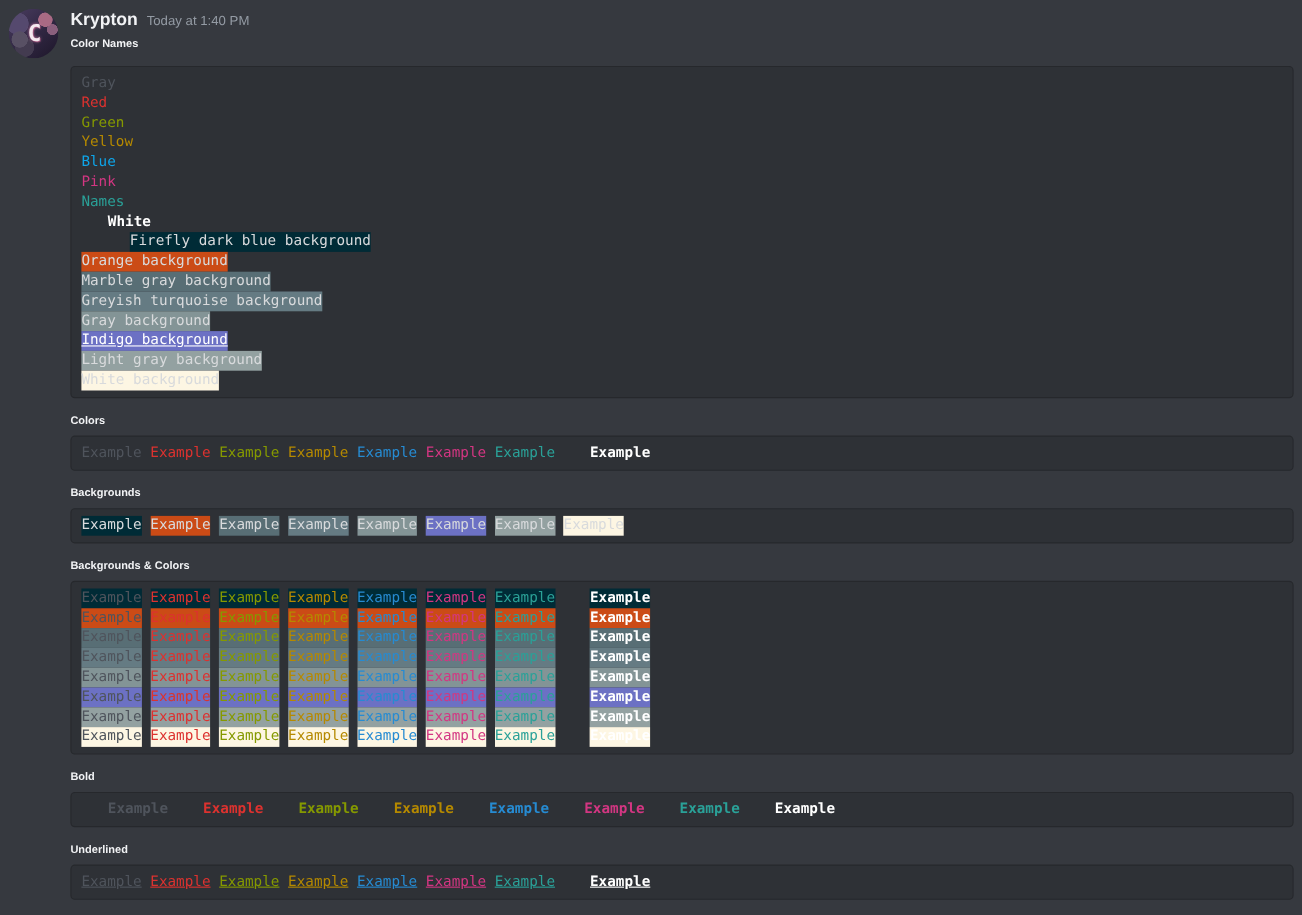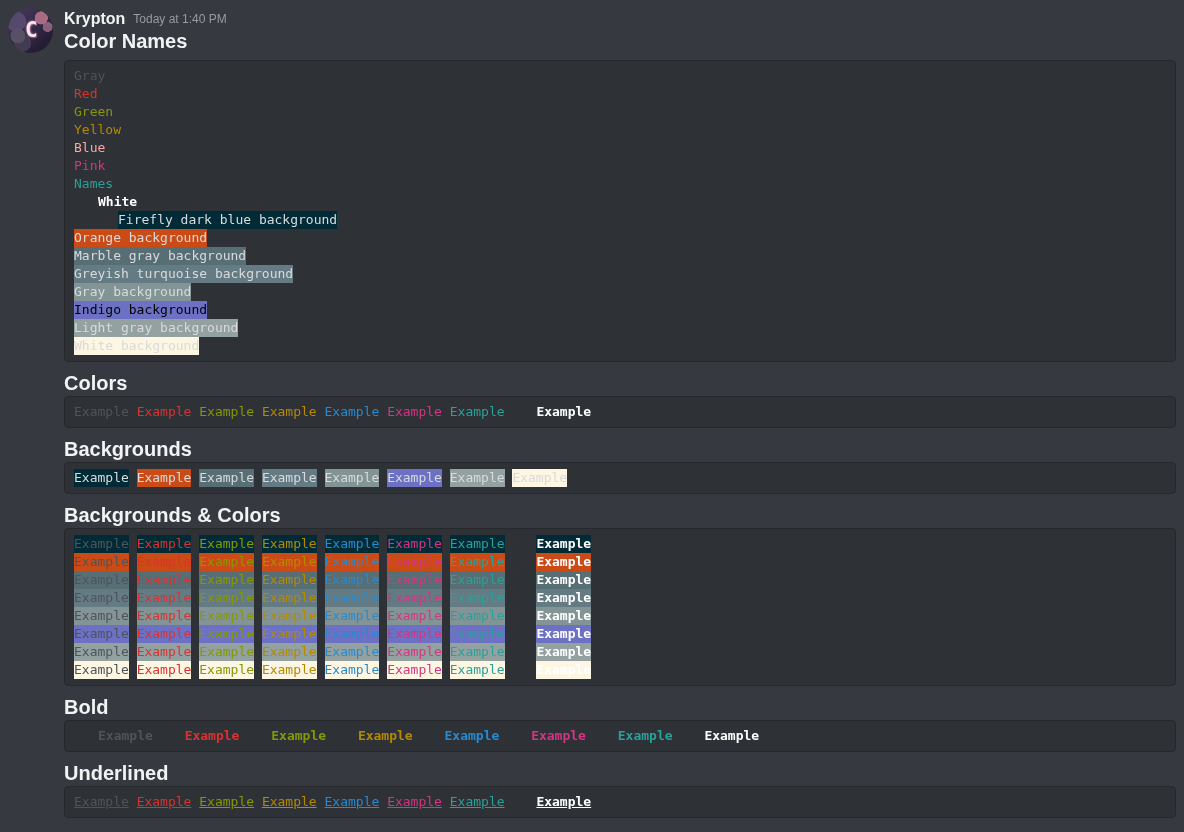--- a/index.html
+++ b/index.html
@@ -31,21 +31,21 @@
   }
   .avatar-glyph{
     position:absolute;left:17px;top:9px;
     color:#f4e8ef;font-weight:700;font-size:21px;line-height:26px;
     font-family:"DejaVu Sans Mono", monospace;
     text-shadow:0 0 3px #d77fa9, 1px 1px 0 #7c3f63;
   }
   .msg-header{display:flex;align-items:flex-end;gap:8px;height:22px;line-height:22px;}
   .username{color:var(--heading-color);font-weight:700;font-size:16px;cursor:pointer;}
   .timestamp{color:var(--timestamp-color);font-size:12px;}
-  .heading{color:var(--heading-color);font-weight:700;font-size:20px;line-height:22px;margin:10px 0 2px;}
+  .heading{color:var(--heading-color);font-weight:700;font-size:10px;line-height:22px;margin:10px 0 2px;}
   .heading.first{margin:0 0 8px;}
   pre.codeblock{
     margin:0;background:var(--code-bg);border:1px solid var(--code-border);border-radius:4px;
     padding:6px 9px;white-space:pre;overflow:hidden;
     font-family:"DejaVu Sans Mono", monospace;font-size:13px;line-height:18px;
     color:var(--code-text);
   }
   pre.codeblock span.cell{display:inline-block;height:18px;line-height:18px;vertical-align:top;}
   .bold{font-weight:700;margin-left:24px;}
   .underline{text-decoration:underline;}
@@ -61,30 +61,30 @@
   <div class="msg-header">
     <span class="username">Krypton</span>
     <span class="timestamp">Today at 1:40 PM</span>
   </div>
 
   <div class="heading first">Color Names</div>
   <pre class="codeblock" id="block-color-names"><span style="color: rgb(79, 84, 92);">Gray</span>
 <span style="color: rgb(220, 50, 47);">Red</span>
 <span style="color: rgb(133, 153, 0);">Green</span>
 <span style="color: rgb(181, 137, 0);">Yellow</span>
-<span style="color: #fca5a5; text-align: center;">Blue</span>
+<span style="color: #0ea5e9; text-align: center;">Blue</span>
 <span style="color: rgb(211, 54, 130);">Pink</span>
 <span style="color: rgb(42, 161, 152);">Names</span>
 <span class="bold" style="color: rgb(255, 255, 255);">White</span>
 <span class="cell" style="color: rgb(216, 218, 220); background: rgb(0, 43, 54); margin-left: 44px;">Firefly dark blue background</span>
 <span class="cell" style="color: rgb(216, 218, 220); background: rgb(203, 75, 22);">Orange background</span>
 <span class="cell" style="color: rgb(216, 218, 220); background: rgb(88, 110, 117);">Marble gray background</span>
 <span class="cell" style="color: rgb(216, 218, 220); background: rgb(101, 123, 131);">Greyish turquoise background</span>
 <span class="cell" style="color: rgb(216, 218, 220); background: rgb(131, 148, 150); text-align: center;">Gray background</span>
-<span class="cell" style="color: #000000; background: rgb(108, 113, 196);">Indigo background</span>
+<span class="cell" style="color: #ffffff; background: rgb(108, 113, 196); text-decoration: underline;">Indigo background</span>
 <span class="cell" style="color: rgb(216, 218, 220); background: rgb(147, 161, 161);">Light gray background</span>
 <span class="cell" style="color: rgb(216, 218, 220); background: rgb(253, 246, 227);">White background</span></pre>
 
   <div class="heading">Colors</div>
   <pre class="codeblock" id="block-colors"><span style="color: rgb(79, 84, 92);">Example</span> <span style="color: rgb(220, 50, 47);">Example</span> <span style="color: rgb(133, 153, 0);">Example</span> <span style="color: rgb(181, 137, 0);">Example</span> <span style="color: rgb(38, 139, 210);">Example</span> <span style="color: rgb(211, 54, 130);">Example</span> <span style="color: rgb(42, 161, 152);">Example</span> <span class="bold" style="color: rgb(255, 255, 255);">Example</span></pre>
 
   <div class="heading">Backgrounds</div>
   <pre class="codeblock" id="block-backgrounds"><span class="cell" style="color: rgb(216, 218, 220); background: rgb(0, 43, 54);">Example</span> <span class="cell" style="color: rgb(216, 218, 220); background: rgb(203, 75, 22);">Example</span> <span class="cell" style="color: rgb(216, 218, 220); background: rgb(88, 110, 117);">Example</span> <span class="cell" style="color: rgb(216, 218, 220); background: rgb(101, 123, 131);">Example</span> <span class="cell" style="color: rgb(216, 218, 220); background: rgb(131, 148, 150);">Example</span> <span class="cell" style="color: rgb(216, 218, 220); background: rgb(108, 113, 196);">Example</span> <span class="cell" style="color: rgb(216, 218, 220); background: rgb(147, 161, 161);">Example</span> <span class="cell" style="color: rgb(216, 218, 220); background: rgb(253, 246, 227);">Example</span></pre>
 
   <div class="heading">Backgrounds &amp; Colors</div>

